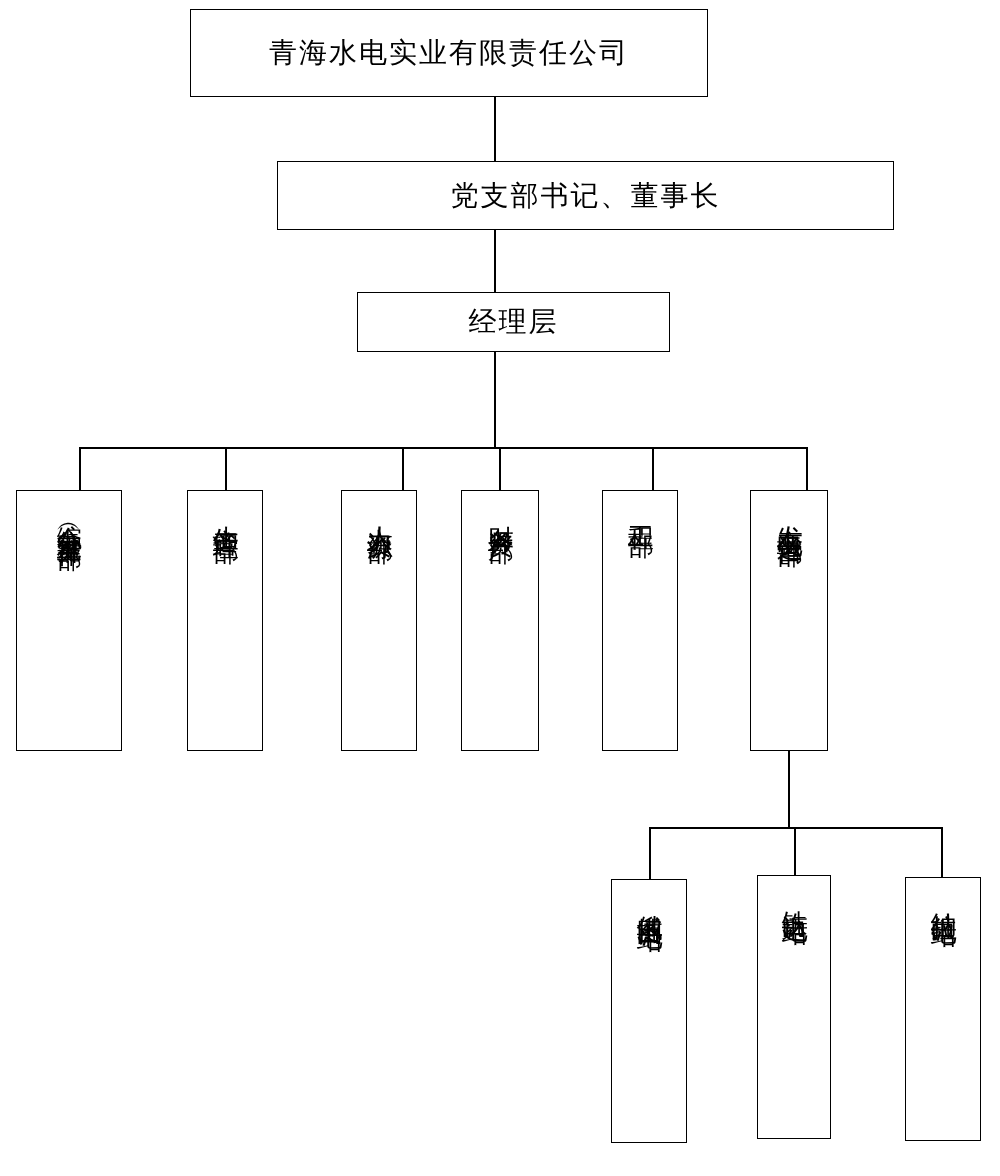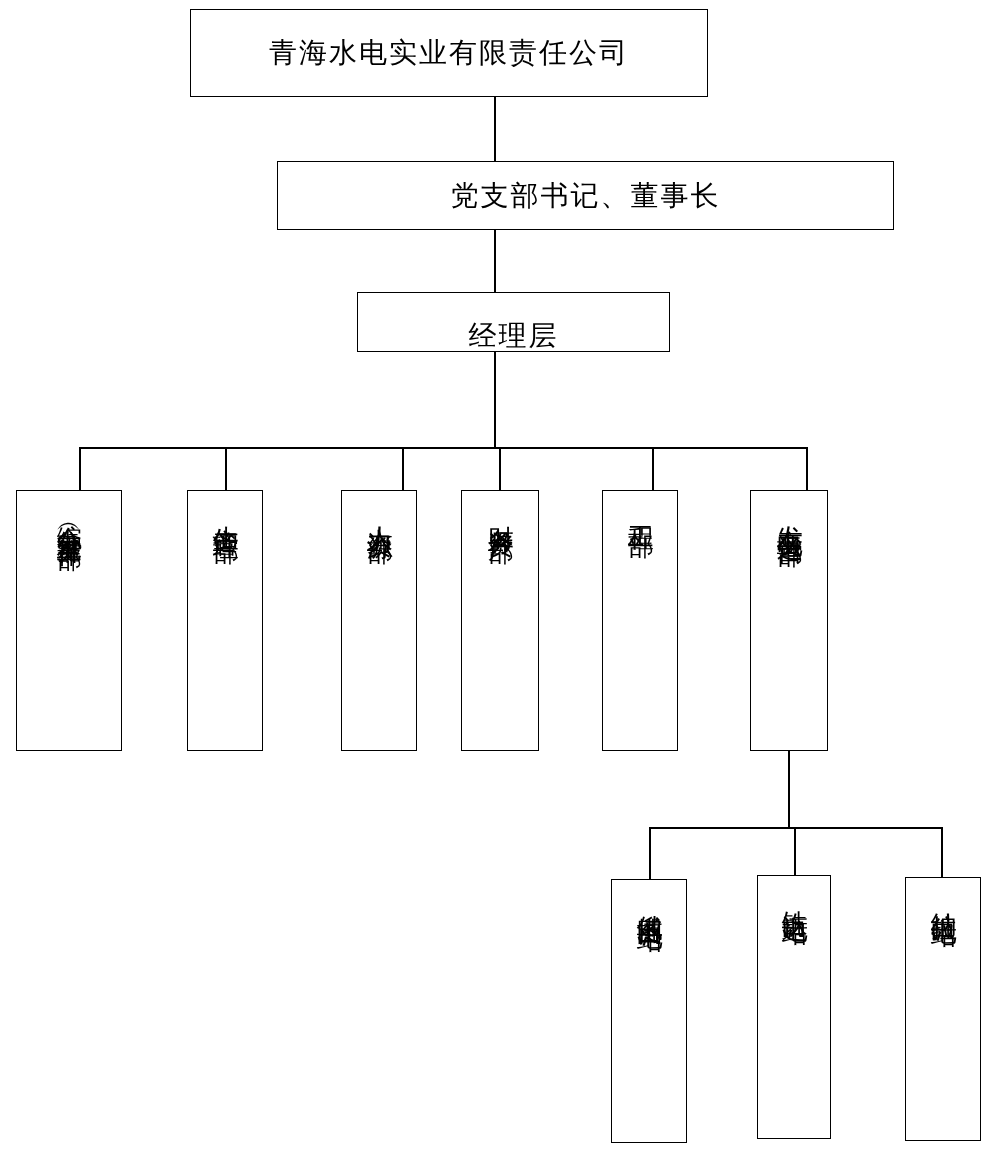--- a/index.html
+++ b/index.html
@@ -92,21 +92,21 @@
   <div class="line v" style="left:941px; top:827px; height:50px;"></div>
 
   <div class="node horiz" style="left:190px; top:9px; width:518px; height:88px;">
     <span class="label">青海水电实业有限责任公司</span>
   </div>
 
   <div class="node horiz" style="left:233px; top:161px; width:617px; height:69px;margin-left:44px;">
     <span class="label">党支部书记、董事长</span>
   </div>
 
-  <div class="node horiz" style="left:357px; top:292px; width:313px; height:60px;align-items:flex-end;">
+  <div class="node horiz" style="left:357px; top:292px; width:313px; height:60px;">
     <span class="label">经理层</span>
   </div>
 
   <div class="node vert twocol" style="left:16px; top:490px; width:106px; height:261px;">
     <span class="label">综合办公室（党群工作部）</span>
   </div>
 
   <div class="node vert" style="left:187px; top:490px; width:76px; height:261px;">
     <span class="label">生产管理部</span>
   </div>

